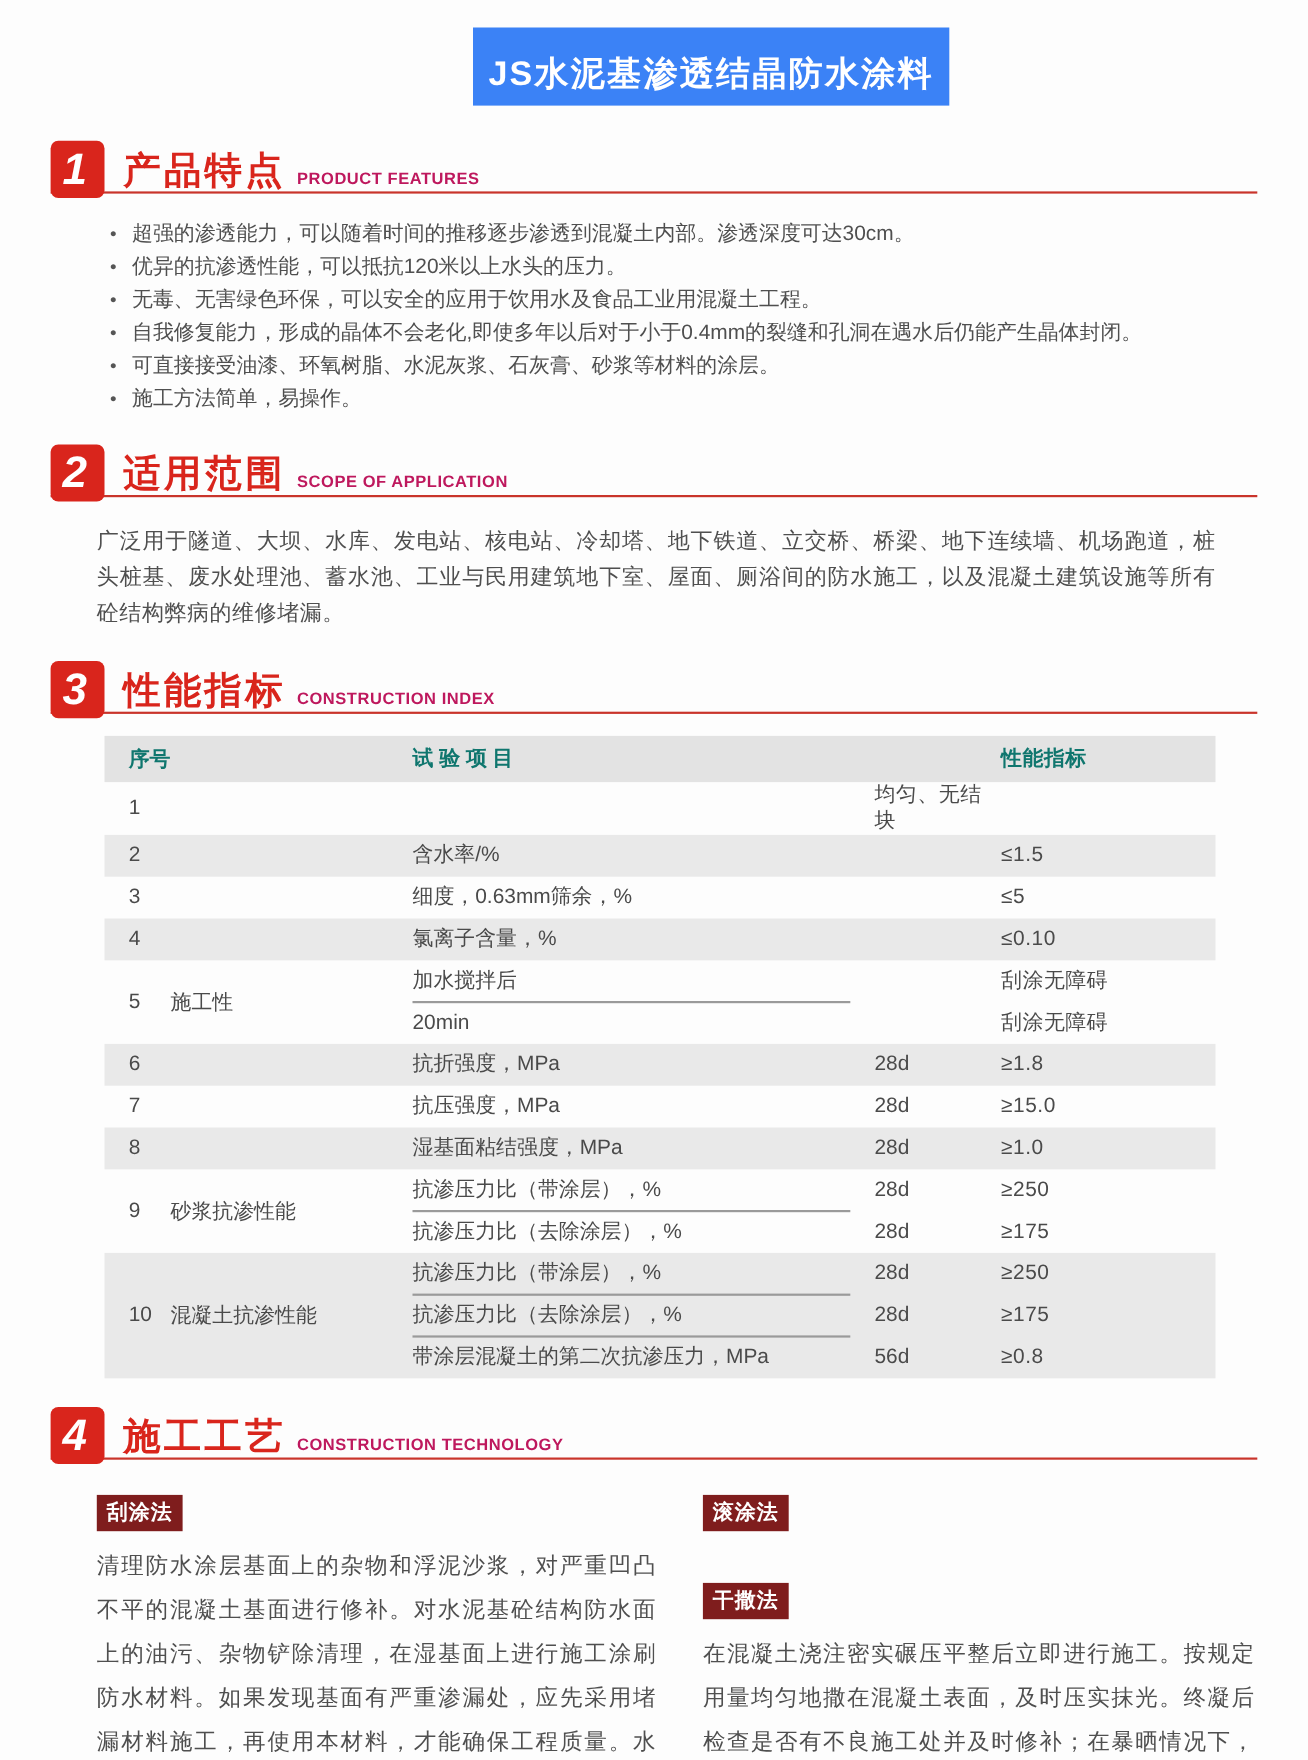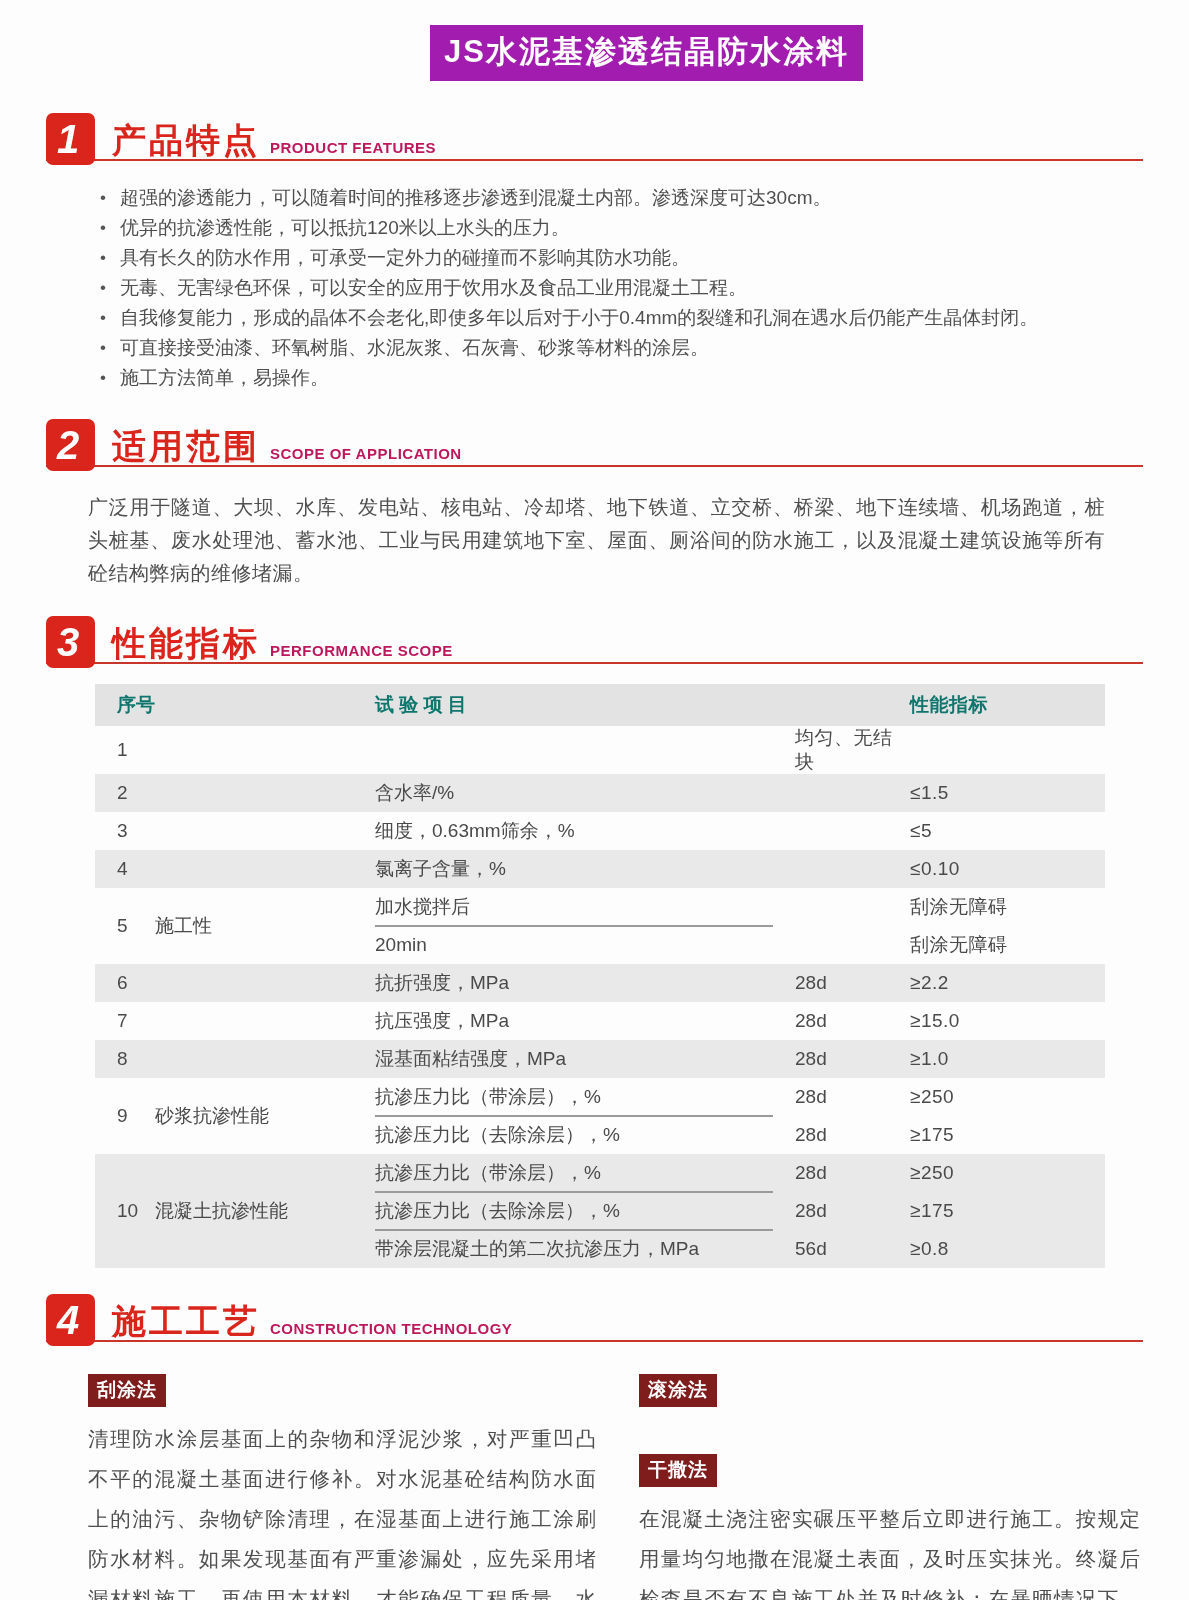--- a/index.html
+++ b/index.html
@@ -1,22 +1,22 @@
 <!DOCTYPE html>
 <html><head>
 <meta charset="utf-8">
 <style>
   * { box-sizing: border-box; margin: 0; padding: 0; }
   html,body { width:1189px; background:#fdfdfd; font-family:"Liberation Sans","DejaVu Sans",sans-serif; }
   body { height:1600px; position:relative; color:#4a4a4a; }
 
   
   .banner-wrap { padding-top:25px; padding-left:430px; }
-  .banner { display:inline-block; background:#a21caf; color:#fff; font-size:31px; font-weight:bold;
-            letter-spacing:2px; padding:6px 14px 8px; }
+  .banner { display:inline-block; background:#3b82f6; color:#fff; font-size:31px; font-weight:bold;
+            letter-spacing:2px; padding:21px 14px 8px; }
 
   
   .sec-header { position:relative; margin:0 46px; height:54px; display:flex; align-items:flex-end; }
   .sec-num { position:relative; z-index:2; width:49px; height:52px; background:#d9251c; border-radius:7px;
              color:#fff; font-size:40px; font-weight:bold; font-style:italic;
              display:flex; align-items:center; justify-content:center; padding-right:5px; }
   .sec-title-zh { color:#d9251c; font-size:34px; font-weight:bold; letter-spacing:3px;
                   margin-left:17px; padding-bottom:8px; line-height:1; }
   .sec-title-en { color:#be185d; font-size:15px; font-weight:bold; margin-left:10px;
                   padding-bottom:10px; line-height:1; letter-spacing:0.5px; }
@@ -67,21 +67,20 @@
 <div class="sec-header">
   <div class="sec-line"></div>
   <div class="sec-num">1</div>
   <div class="sec-title-zh">产品特点</div>
   <div class="sec-title-en">PRODUCT FEATURES</div>
 </div>
 
 <ul class="bullets">
   <li>超强的渗透能力，可以随着时间的推移逐步渗透到混凝土内部。渗透深度可达30cm。</li>
   <li>优异的抗渗透性能，可以抵抗120米以上水头的压力。</li>
-  <li>具有长久的防水作用，可承受一定外力的碰撞而不影响其防水功能。</li>
   <li>无毒、无害绿色环保，可以安全的应用于饮用水及食品工业用混凝土工程。</li>
   <li>自我修复能力，形成的晶体不会老化,即使多年以后对于小于0.4mm的裂缝和孔洞在遇水后仍能产生晶体封闭。</li>
   <li>可直接接受油漆、环氧树脂、水泥灰浆、石灰膏、砂浆等材料的涂层。</li>
   <li>施工方法简单，易操作。</li>
 </ul>
 
 <div class="sp-2"></div>
 
 <div class="sec-header">
   <div class="sec-line"></div>
@@ -91,21 +90,21 @@
 </div>
 
 <p class="scope-text">广泛用于隧道、大坝、水库、发电站、核电站、冷却塔、地下铁道、立交桥、桥梁、地下连续墙、机场跑道，桩头桩基、废水处理池、蓄水池、工业与民用建筑地下室、屋面、厕浴间的防水施工，以及混凝土建筑设施等所有砼结构弊病的维修堵漏。</p>
 
 <div class="sp-2"></div>
 
 <div class="sec-header">
   <div class="sec-line"></div>
   <div class="sec-num">3</div>
   <div class="sec-title-zh">性能指标</div>
-  <div class="sec-title-en">PERFORMANCE SCOPE</div>
+  <div class="sec-title-en">CONSTRUCTION INDEX</div>
 </div>
 
 <div class="ptable">
 
   <div class="trow thead">
     <div class="c-no">序号</div>
     <div class="c-cat"></div>
     <div class="c-items">
         <div class="item">
       <div class="c-name h-item">试 验 项 目</div>
@@ -179,21 +178,21 @@
     </div>
   </div>
 
   <div class="trow shaded">
     <div class="c-no">6</div>
     <div class="c-cat"></div>
     <div class="c-items">
         <div class="item">
       <div class="c-name">抗折强度，MPa</div>
       <div class="c-age">28d</div>
-      <div class="c-val">≥2.2</div>
+      <div class="c-val">≥1.8</div>
     </div>
       </div>
   </div>
 
   <div class="trow">
     <div class="c-no">7</div>
     <div class="c-cat"></div>
     <div class="c-items">
         <div class="item">
       <div class="c-name">抗压强度，MPa</div>

